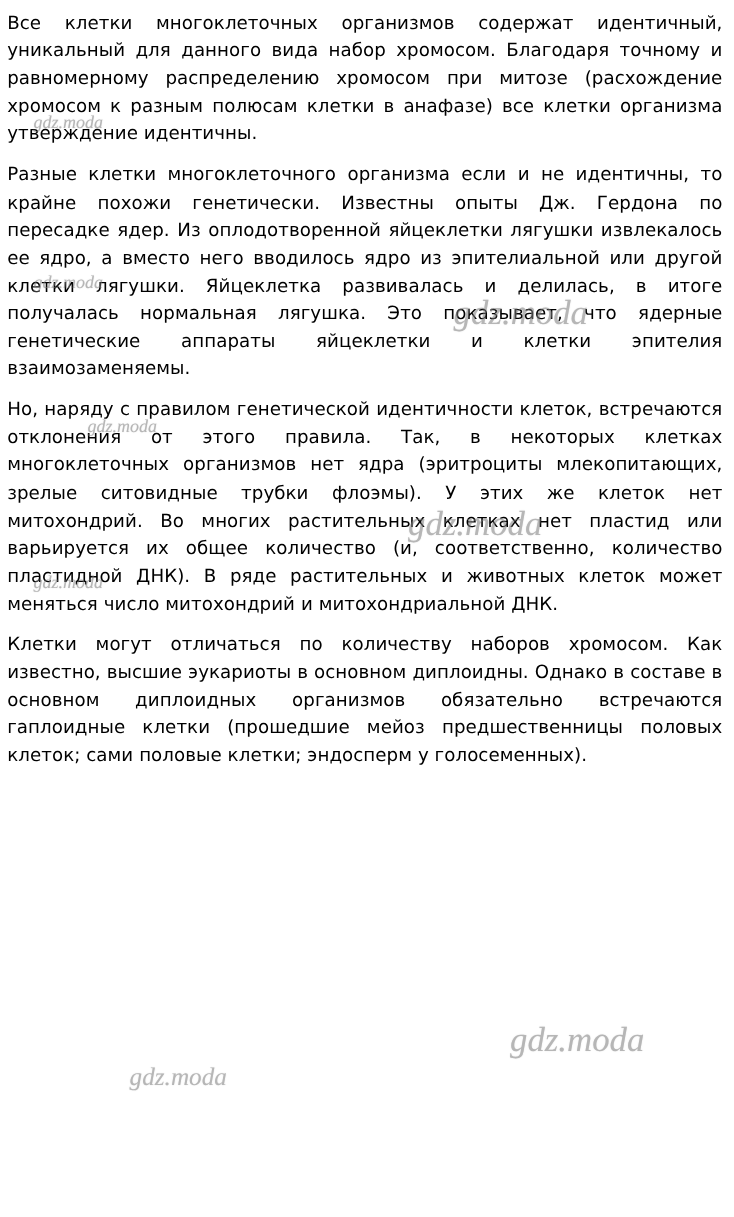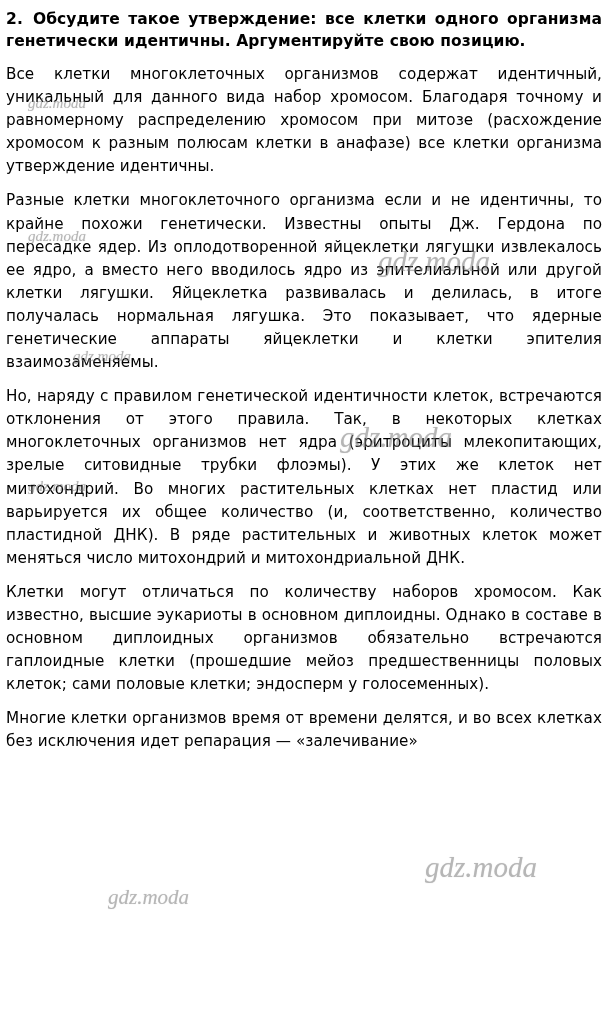--- a/index.html
+++ b/index.html
@@ -68,29 +68,25 @@
   .wm.big { font-size: 29px; }
   .wm.mid { font-size: 21px; }
 </style>
 </head>
 <body>
 
 <div class="page">
 
   <div class="content">
 
-    <div class="heading">
-      <span class="num">2.</span><span>Обсудите такое утверждение: все клетки одного организма генетически идентичны. Аргументируйте свою позицию.</span>
-    </div>
 
     <p class="para">Все клетки многоклеточных организмов содержат идентичный, уникальный для данного вида набор хромосом. Благодаря точному и равномерному распределению хромосом при митозе (расхождение хромосом к разным полюсам клетки в анафазе) все клетки организма утверждение идентичны.</p>
     <p class="para">Разные клетки многоклеточного организма если и не идентичны, то крайне похожи генетически. Известны опыты Дж. Гердона по пересадке ядер. Из оплодотворенной яйцеклетки лягушки извлекалось ее ядро, а вместо него вводилось ядро из эпителиальной или другой клетки лягушки. Яйцеклетка развивалась и делилась, в итоге получалась нормальная лягушка. Это показывает, что ядерные генетические аппараты яйцеклетки и клетки эпителия взаимозаменяемы.</p>
     <p class="para">Но, наряду с правилом генетической идентичности клеток, встречаются отклонения от этого правила. Так, в некоторых клетках многоклеточных организмов нет ядра (эритроциты млекопитающих, зрелые ситовидные трубки флоэмы). У этих же клеток нет митохондрий. Во многих растительных клетках нет пластид или варьируется их общее количество (и, соответственно, количество пластидной ДНК). В ряде растительных и животных клеток может меняться число митохондрий и митохондриальной ДНК.</p>
     <p class="para">Клетки могут отличаться по количеству наборов хромосом. Как известно, высшие эукариоты в основном диплоидны. Однако в составе в основном диплоидных организмов обязательно встречаются гаплоидные клетки (прошедшие мейоз предшественницы половых клеток; сами половые клетки; эндосперм у голосеменных).</p>
-    <p class="para last">Многие клетки организмов время от времени делятся, и во всех клетках без исключения идет репарация — «залечивание»</p>
 
   </div>
 
   <div id="watermark-layer">
       <div class="wm small" style="left: 28px; top: 72px;">gdz.moda</div>
       <div class="wm small" style="left: 28px; top: 205px;">gdz.moda</div>
       <div class="wm big" style="left: 378px; top: 222px;">gdz.moda</div>
       <div class="wm small" style="left: 73px; top: 325px;">gdz.moda</div>
       <div class="wm small" style="left: 28px; top: 455px;">gdz.moda</div>
       <div class="wm big" style="left: 340px; top: 398px;">gdz.moda</div>

